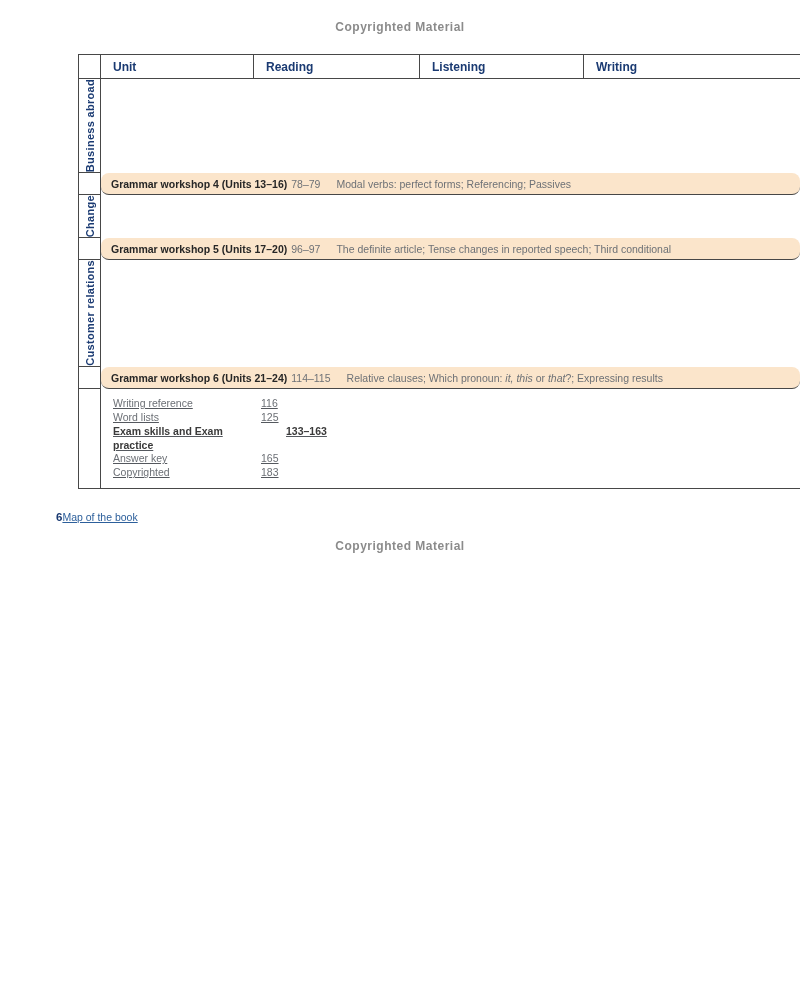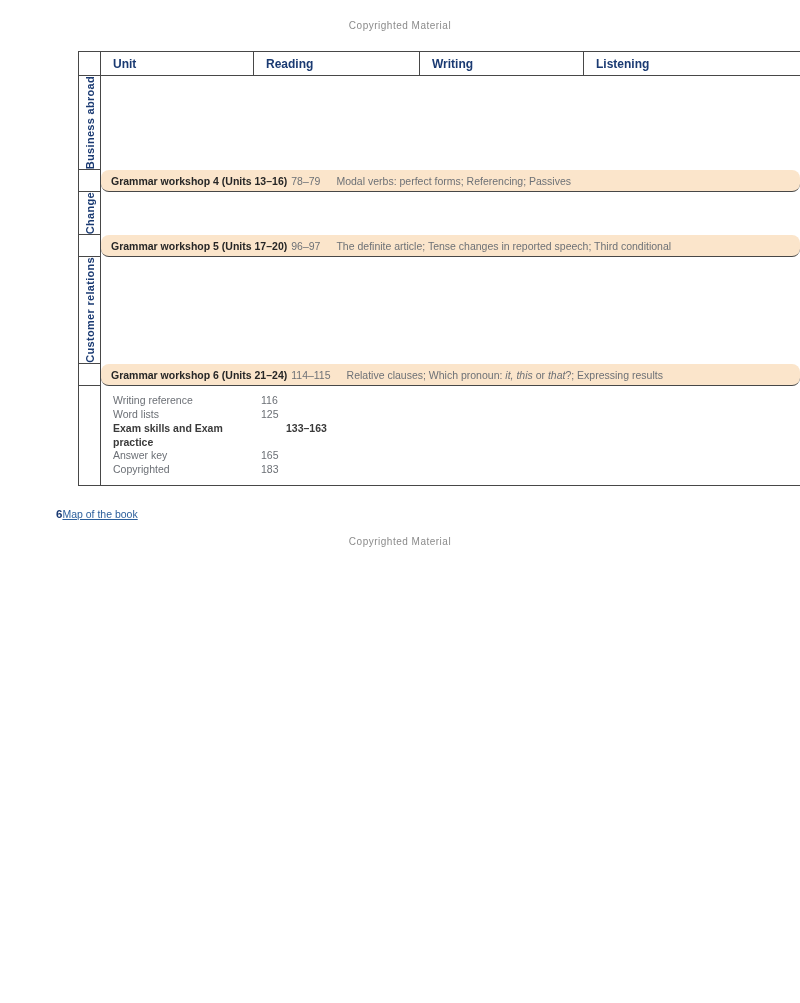--- a/index.html
+++ b/index.html
@@ -7,22 +7,22 @@
     width:800px;height:1003px;
     background:#ffffff;
     font-family:"Liberation Sans","DejaVu Sans",sans-serif;
     color:#54585e;
     overflow:hidden;
     position:relative;
   }
   .copyright{
     text-align:center;
     color:#8b8b8b;
-    font-weight:normal;
-    font-size:10px;
+    font-weight:bold;
+    font-size:12px;
     letter-spacing:0.5px;
   }
   .copyright.top{padding-top:20px;}
   .copyright.bottom{margin-top:16px;}
 
   
   .map-table{
     margin-left:78px;
     width:722px;
     border-top:1px solid #474747;
@@ -82,21 +82,21 @@
     box-sizing:border-box;
     white-space:nowrap;
     border-radius:8px;
   }
   .gw-title{font-weight:bold;color:#262626;}
   .gw-pages{margin-left:4px;}
   .gw-topics{margin-left:16px;}
   .gw-topics .it{font-style:italic;}
 
   
-  .refs-row{display:flex;}
+  .refs-row{display:flex;text-decoration:underline;}
   .refs-body{
     flex:1;min-width:0;
     border-bottom:1px solid #474747;
     padding:8px 10px 8px 12px;
     box-sizing:border-box;
     background:#ffffff;
   }
   .ref-line{display:flex;font-size:10.5px;line-height:1.32;color:#6b6f75;}
   .ref-label{flex:0 0 148px;}
   .ref-line.bold{font-weight:bold;color:#3a3a3a;gap:25px;}
@@ -115,22 +115,22 @@
 </head>
 <body>
 
 <div class="copyright top">Copyrighted Material</div>
 
 <div class="map-table">
   <div class="hdr-row">
     <div class="hdr-cell empty"></div>
     <div class="hdr-cell">Unit</div>
     <div class="hdr-cell">Reading</div>
+    <div class="hdr-cell">Listening</div>
     <div class="hdr-cell">Writing</div>
-    <div class="hdr-cell">Listening</div>
   </div>
 
   <div id="sections">
       <div class="section">
         <div class="side-cell">
           <span class="side-label">Business abroad</span>
         </div>
       </div>
       <div class="gw-row">
         <div class="side-cell"></div>

